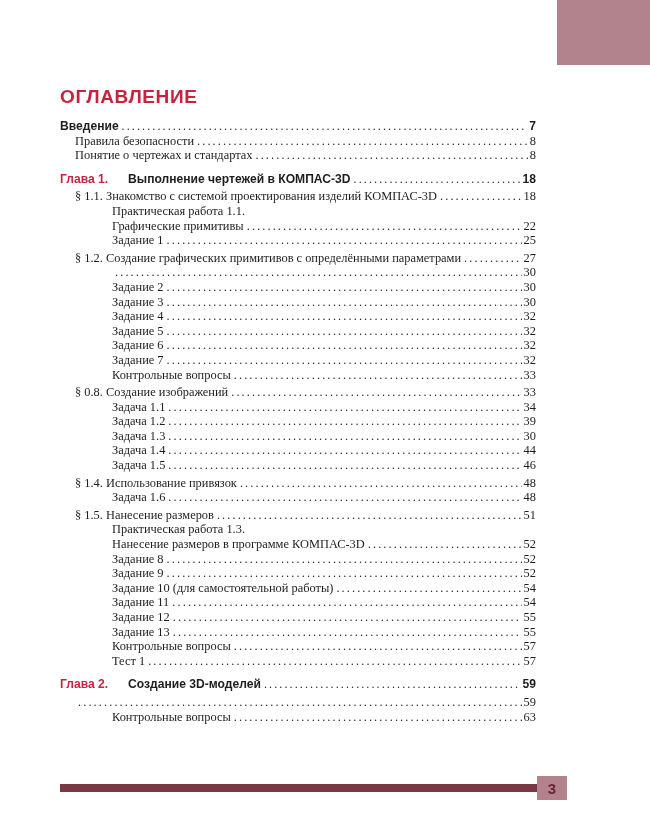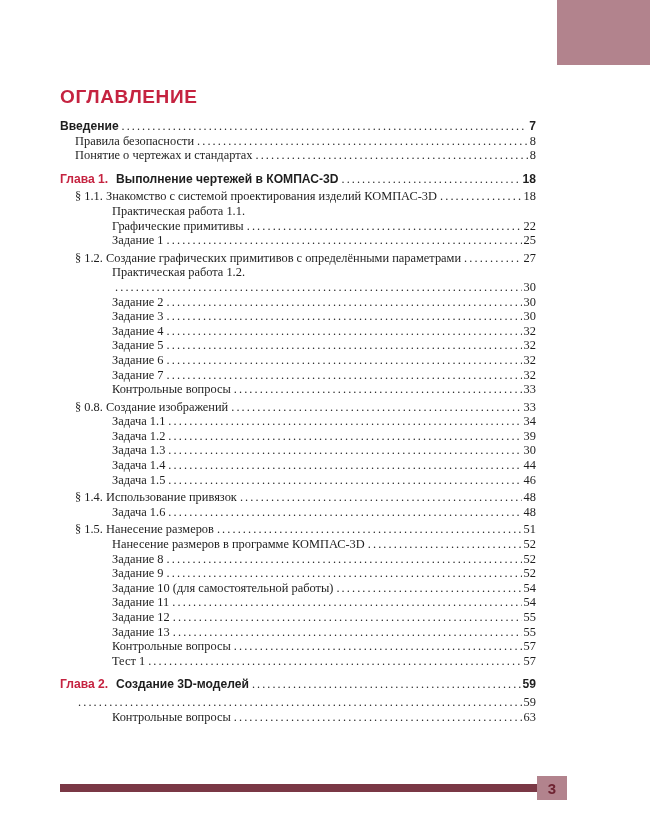--- a/index.html
+++ b/index.html
@@ -56,21 +56,21 @@
   .gap-sm { margin-top: 3px; }
   .gap-lg { margin-top: 9px; }
   .lvl0 { padding-left: 0; }
   .lvl1 { padding-left: 15px; }
   .lvl2 { padding-left: 52px; }
   .bold {
     font-family: "Liberation Sans", sans-serif;
     font-weight: 700;
     font-size: 12.1px;
   }
-  .prefix { color: #c52340; margin-right: 8px; }
+  .prefix { color: #c52340; margin-right: 20px; }
   .text { flex: 0 0 auto; }
   .dots {
     flex: 1 1 auto;
     overflow: hidden;
     min-width: 6px;
     margin: 0 2px 0 3px;
     white-space: nowrap;
     text-align: right;
     font-family: "Liberation Serif", serif;
     font-weight: 400;
@@ -153,23 +153,20 @@
       <span class="text">Задание 1</span>
       <span class="dots"></span>
       <span class="page-num">25</span>
     </div>
     <div class="row lvl1 gap-sm">
       <span class="text">§ 1.2. Создание графических примитивов с определёнными параметрами</span>
       <span class="dots"></span>
       <span class="page-num">27</span>
     </div>
     <div class="row lvl2">
-      <span class="text">Практическая работа 1.2.</span>
-    </div>
-    <div class="row lvl2">
       <span class="dots"></span>
       <span class="page-num">30</span>
     </div>
     <div class="row lvl2">
       <span class="text">Задание 2</span>
       <span class="dots"></span>
       <span class="page-num">30</span>
     </div>
     <div class="row lvl2">
       <span class="text">Задание 3</span>
@@ -238,20 +235,23 @@
     </div>
     <div class="row lvl2">
       <span class="text">Задача 1.6</span>
       <span class="dots"></span>
       <span class="page-num">48</span>
     </div>
     <div class="row lvl1 gap-sm">
       <span class="text">§ 1.5. Нанесение размеров</span>
       <span class="dots"></span>
       <span class="page-num">51</span>
+    </div>
+    <div class="row lvl2">
+      <span class="text">Практическая работа 1.3.</span>
     </div>
     <div class="row lvl2">
       <span class="text">Нанесение размеров в программе КОМПАС-3D</span>
       <span class="dots"></span>
       <span class="page-num">52</span>
     </div>
     <div class="row lvl2">
       <span class="text">Задание 8</span>
       <span class="dots"></span>
       <span class="page-num">52</span>

